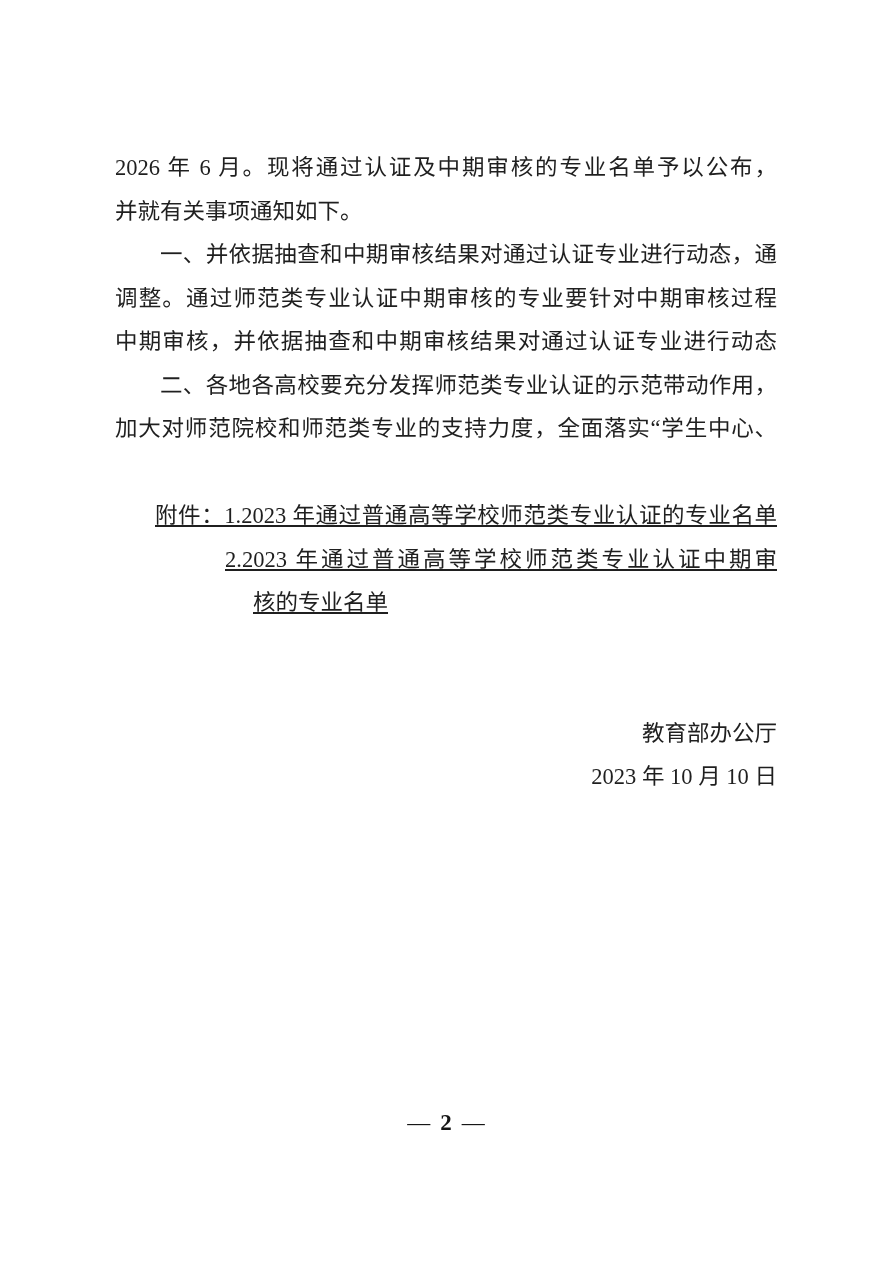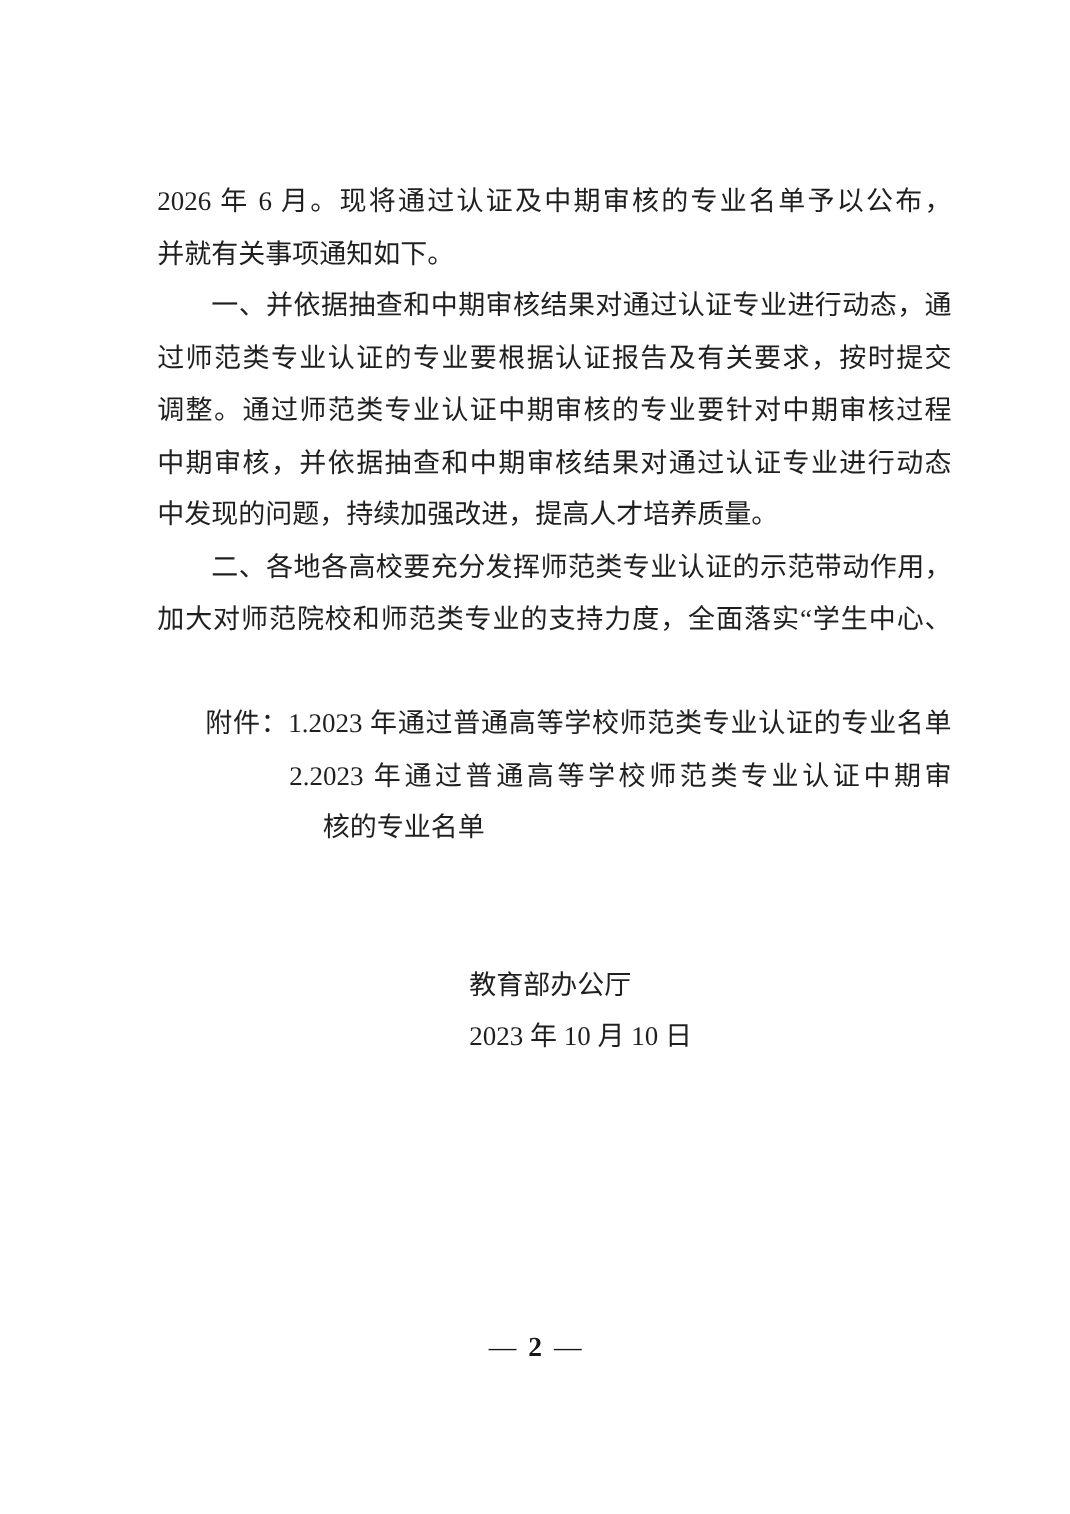--- a/index.html
+++ b/index.html
@@ -11,21 +11,21 @@
     position: relative;
     width: 892px;
     height: 1262px;
     background: #ffffff;
     overflow: hidden;
     font-family: "Liberation Serif", "DejaVu Serif", serif;
     color: #1f1f1f;
   }
   .content {
     position: absolute;
-    left: 131px;
+    left: 115px;
     top: 146px;
     width: 662px;
   }
   .line {
     height: 43.5px;
     line-height: 43.5px;
     font-size: 22.5px;
     letter-spacing: 0;
     white-space: nowrap;
   }
@@ -37,29 +37,30 @@
   }
   
   .ind {
     text-indent: 45px;
   }
   .att-1 { padding-left: 40px; }
   .att-2 { padding-left: 110px; }
   .att-3 { padding-left: 138px; }
   .attachments {
     margin-top: 43.5px; 
+    text-decoration: underline;
   }
   .signature {
     margin-top: 87px;   
     margin-left: 260px;
     width: 402px;
     text-align: center;
   }
   .signature .line {
-    text-align: left;
+    text-align: right;
     white-space: nowrap;
   }
   .footer {
     position: absolute;
     left: 0;
     top: 1103px;
     width: 892px;
     height: 40px;
     line-height: 40px;
     text-align: center;
@@ -78,24 +79,22 @@
 </head>
 <body>
 
 <div class="page">
 
   <div class="content">
 
     <div class="line j">2026 年 6 月。现将通过认证及中期审核的专业名单予以公布，</div>
     <div class="line">并就有关事项通知如下。</div>
     <div class="line j ind">一、并依据抽查和中期审核结果对通过认证专业进行动态，通</div>
-    <div class="line j">过师范类专业认证的专业要根据认证报告及有关要求，按时提交</div>
     <div class="line j">调整。通过师范类专业认证中期审核的专业要针对中期审核过程</div>
     <div class="line j">中期审核，并依据抽查和中期审核结果对通过认证专业进行动态</div>
-    <div class="line">中发现的问题，持续加强改进，提高人才培养质量。</div>
     <div class="line j ind">二、各地各高校要充分发挥师范类专业认证的示范带动作用，</div>
     <div class="line j">加大对师范院校和师范类专业的支持力度，全面落实“学生中心、</div>
 
     <div class="attachments">
       <div class="line j att-1">附件：1.2023 年通过普通高等学校师范类专业认证的专业名单</div>
       <div class="line j att-2">2.2023 年通过普通高等学校师范类专业认证中期审</div>
       <div class="line att-3">核的专业名单</div>
     </div>
 
     <div class="signature">

